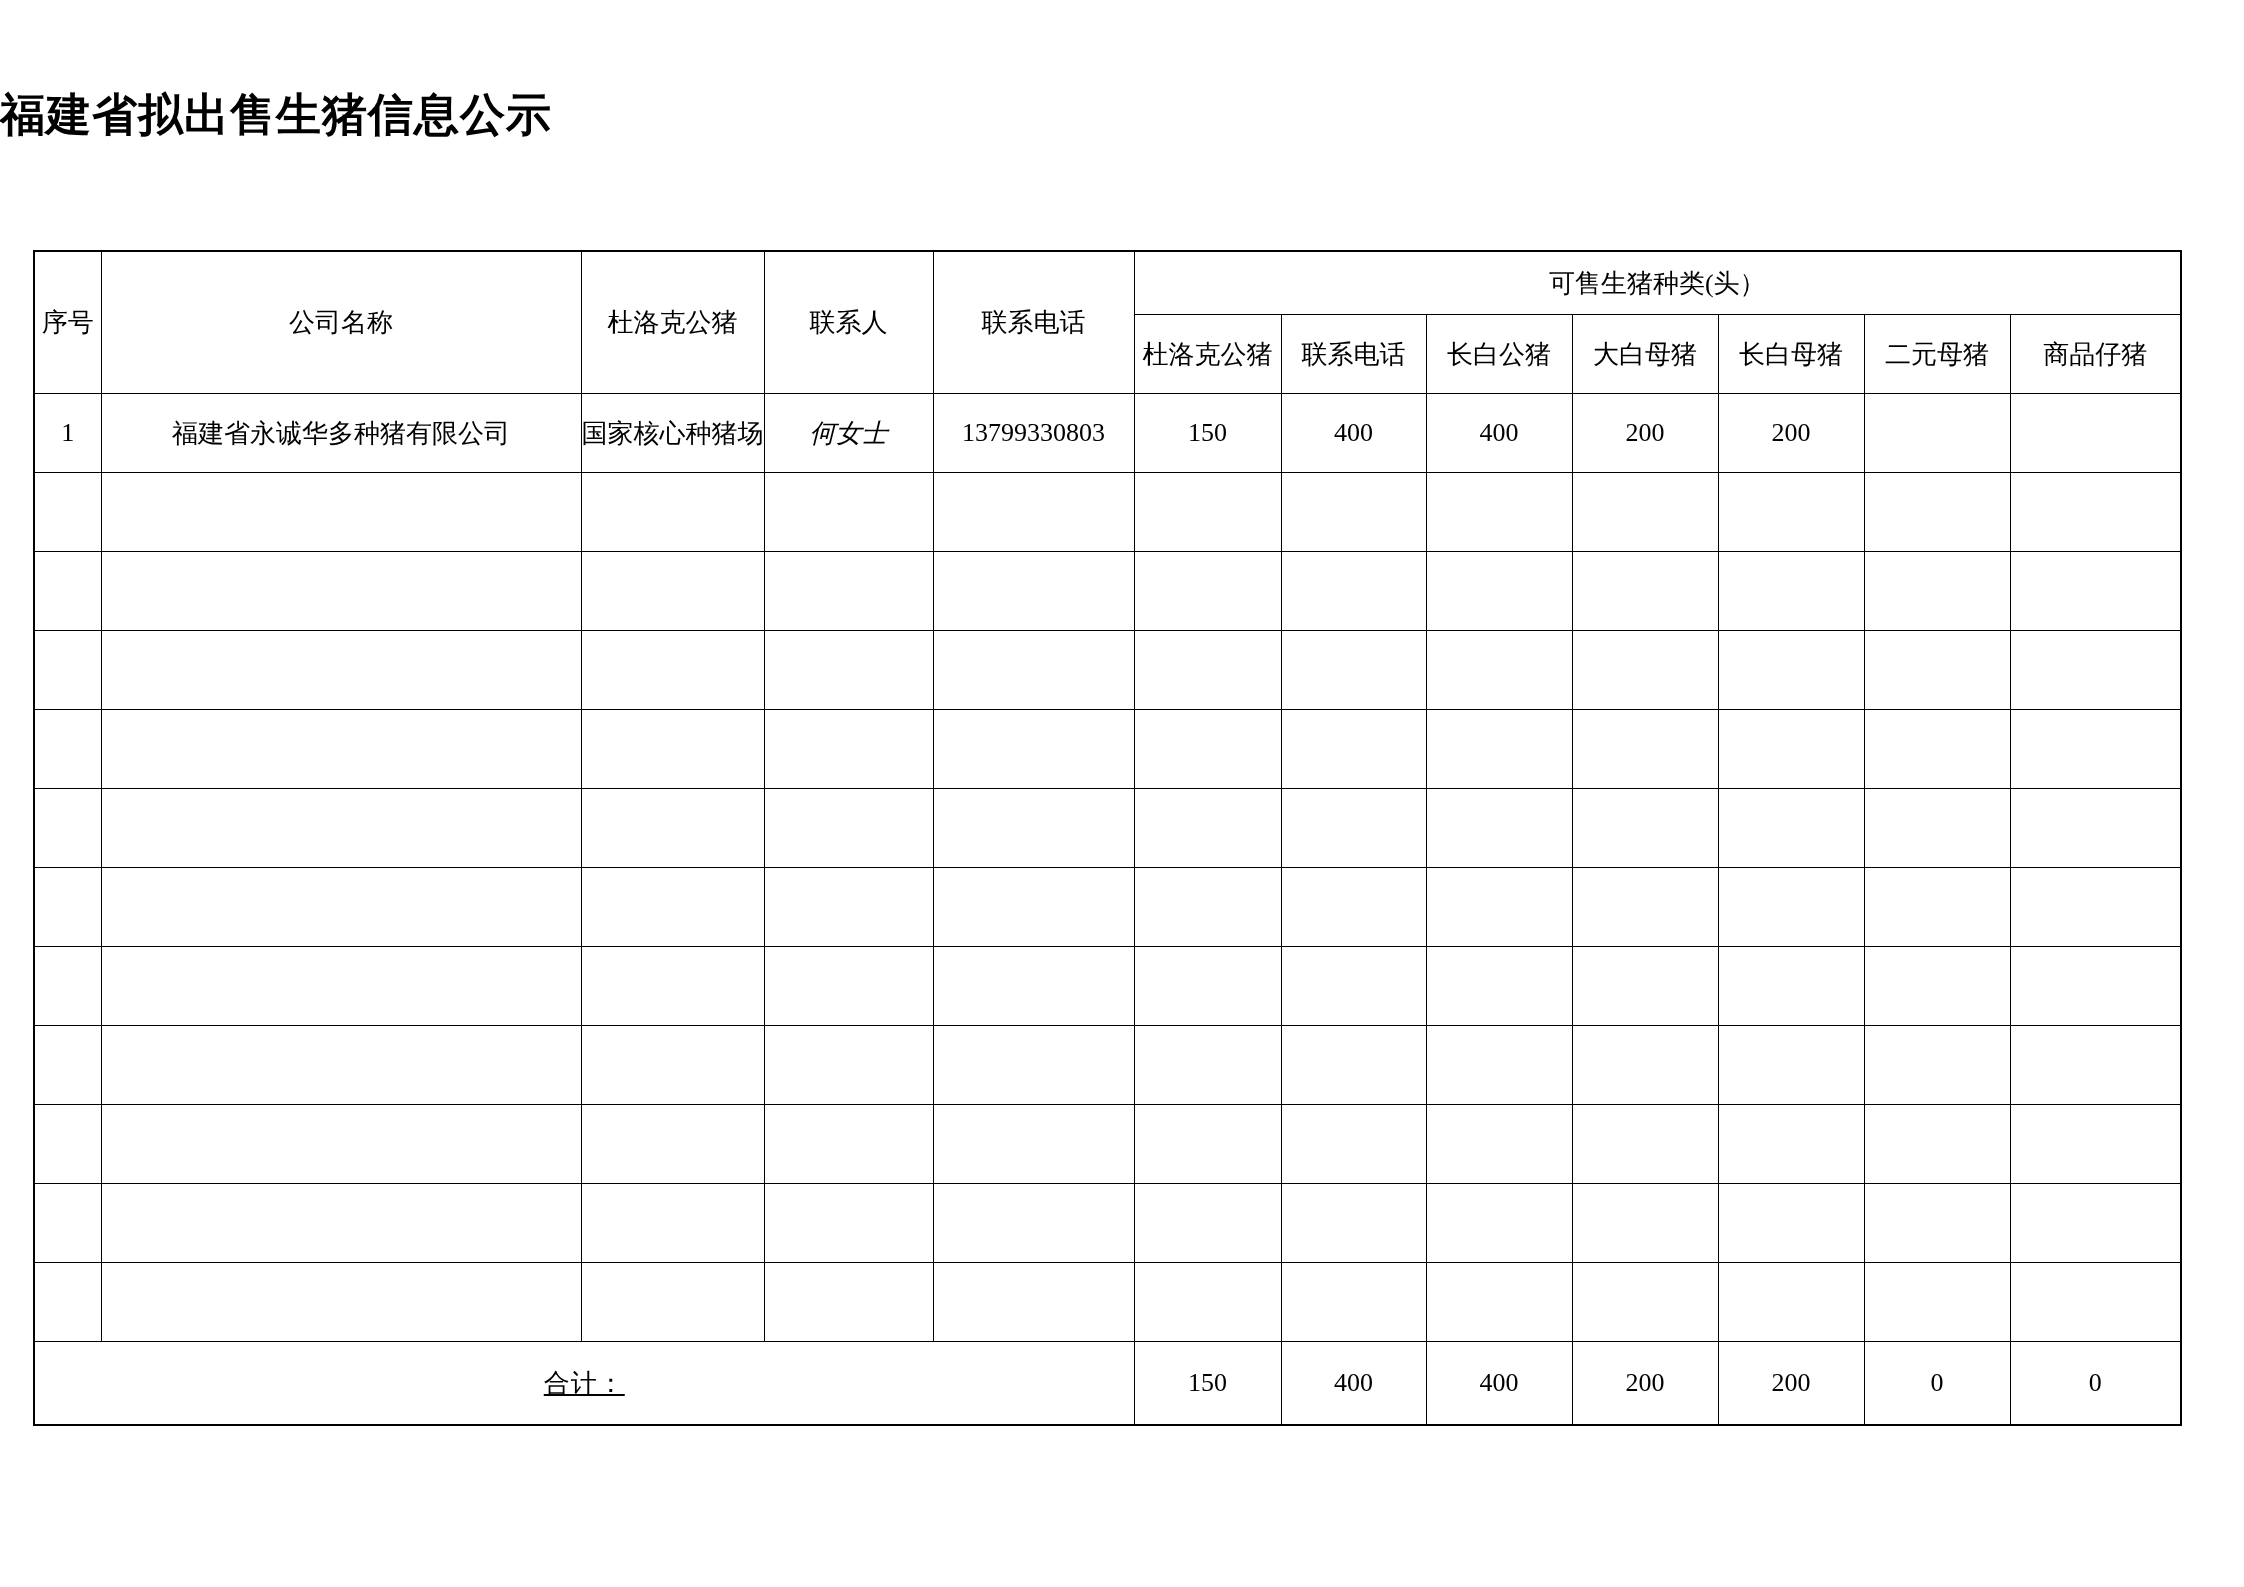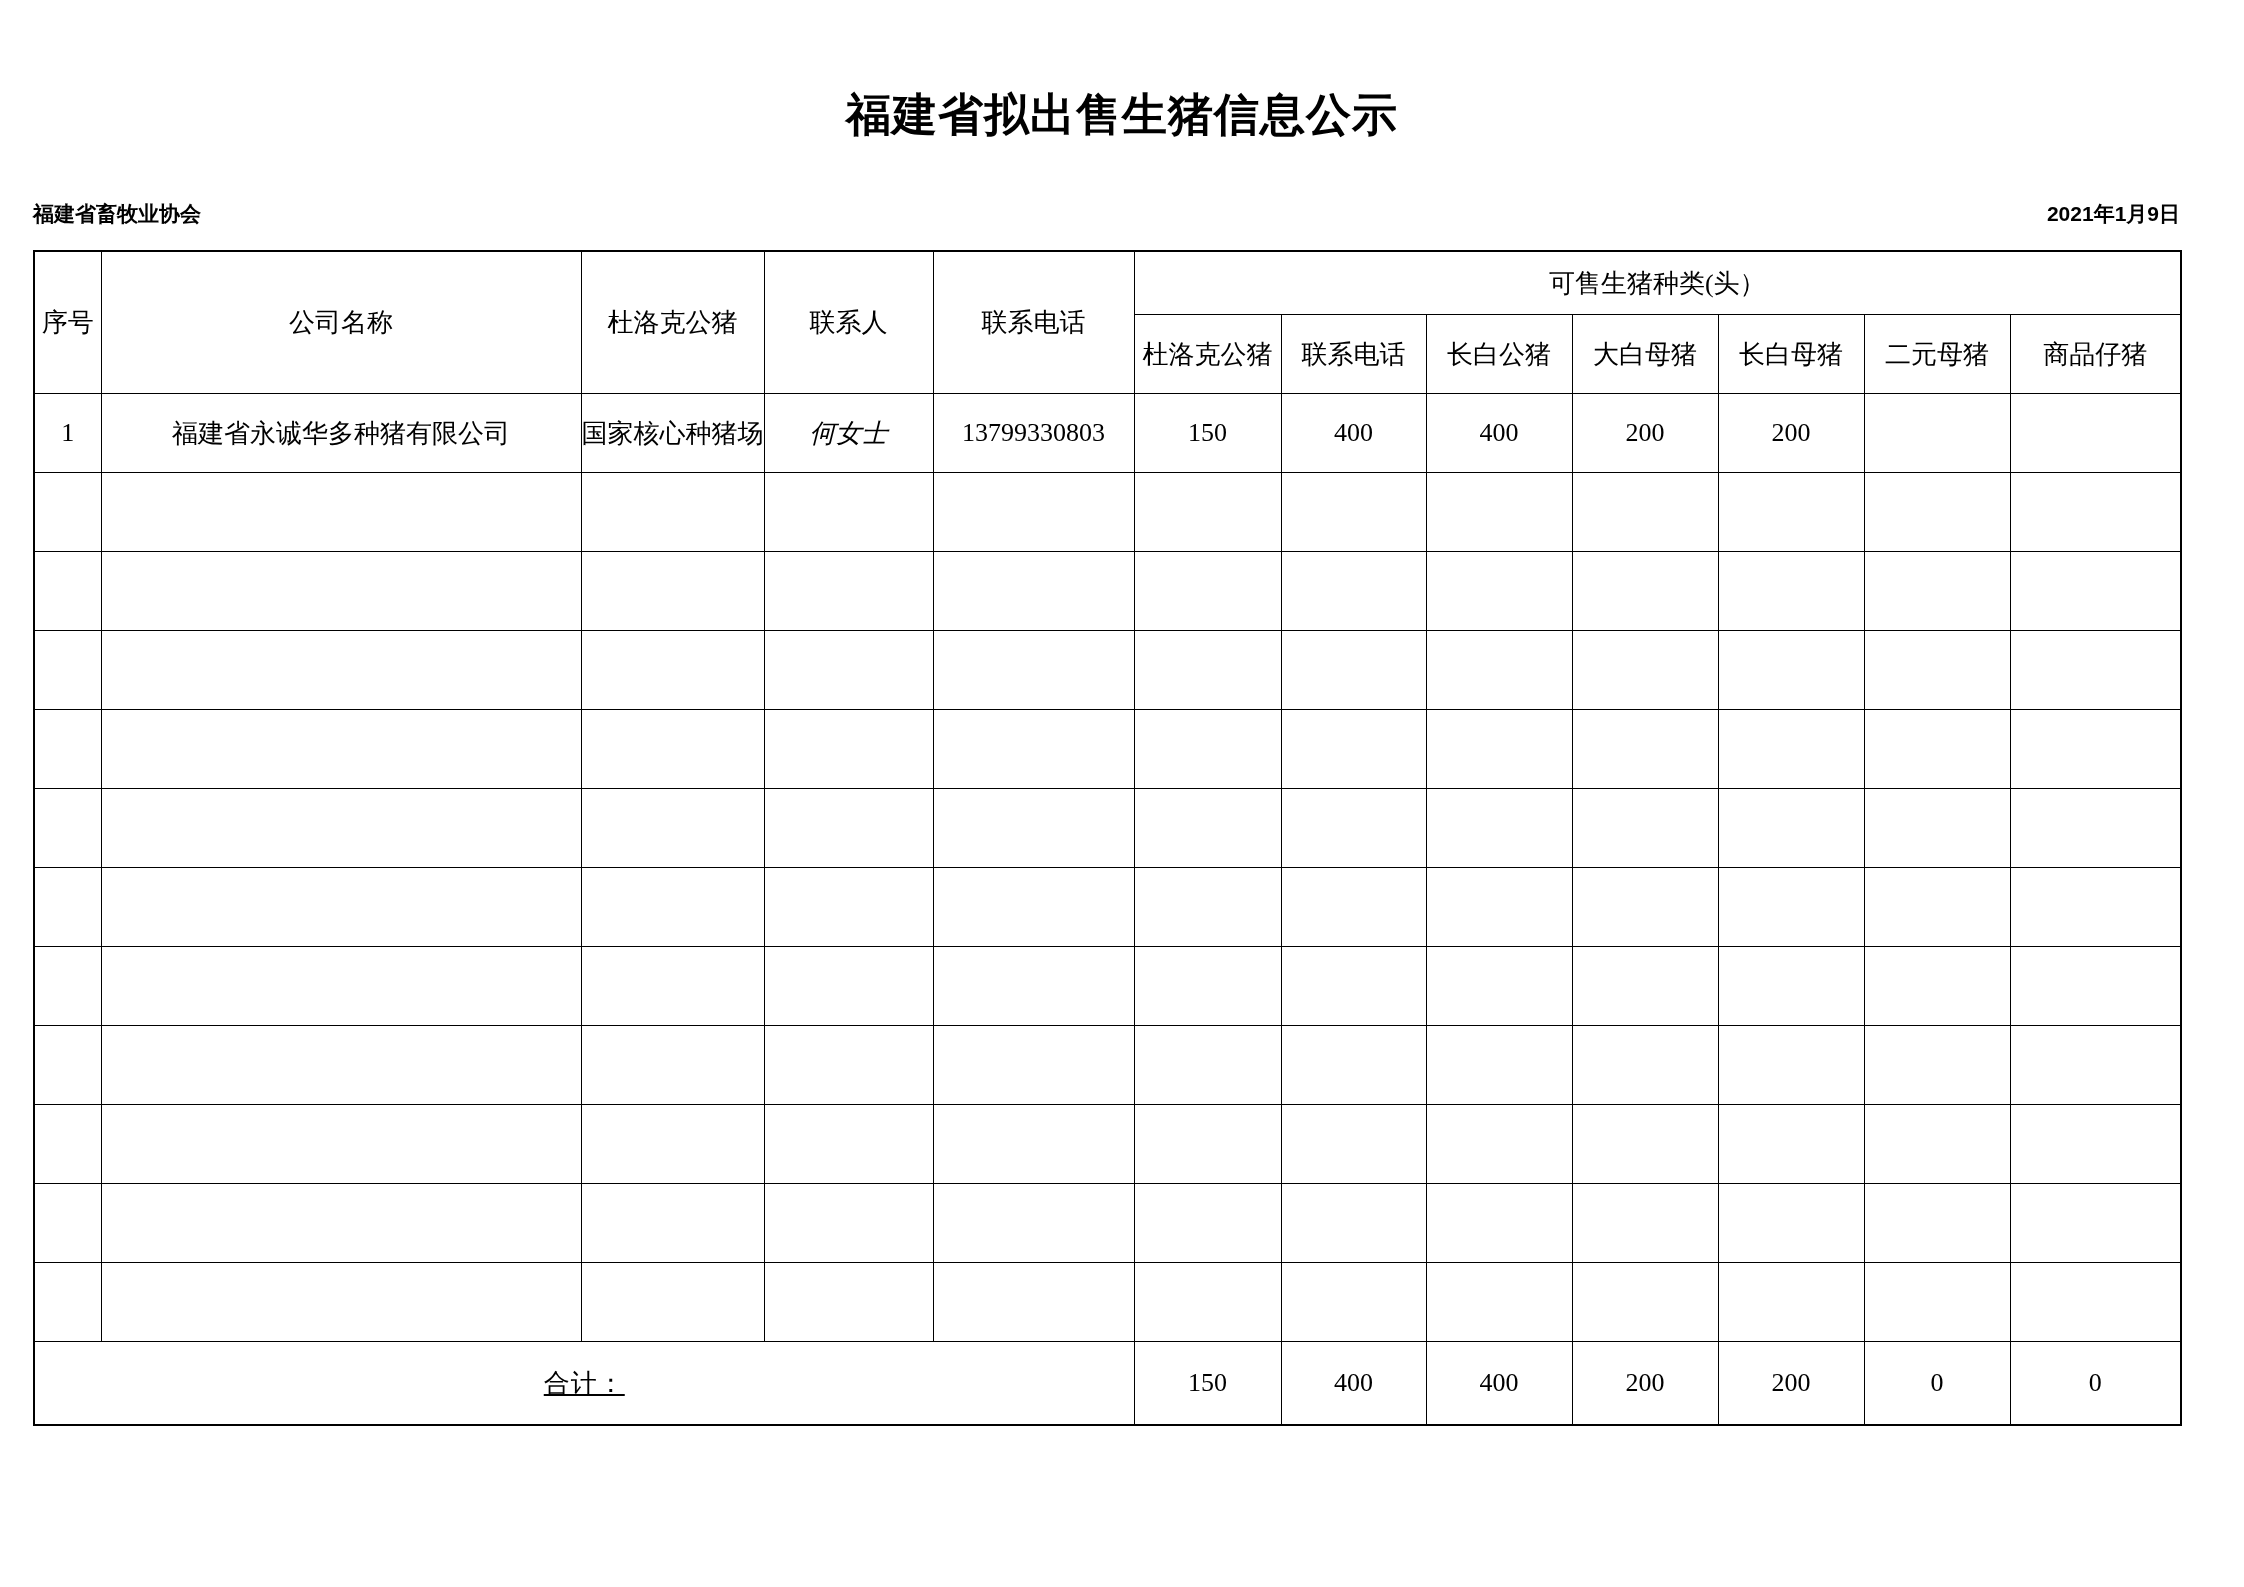--- a/index.html
+++ b/index.html
@@ -21,21 +21,20 @@
     height: 1587px;
     box-sizing: border-box;
   }
 
   
   .doc-title {
     position: absolute;
     left: 0;
     top: 88px;
     width: 2244px;
-    text-align: center;
     font-family: Liberation Serif, serif;
     font-weight: bold;
     font-size: 45px;
     letter-spacing: 1px;
     line-height: 54px;
     white-space: nowrap;
   }
 
   
   .subhead {
@@ -126,24 +125,20 @@
     font-family: "Liberation Sans","DejaVu Sans",sans-serif;
   }
 </style>
 </head>
 <body>
 
 <div class="page">
 
   <div class="doc-title">福建省拟出售生猪信息公示</div>
 
-  <div class="subhead">
-    <span class="org">福建省畜牧业协会</span>
-    <span class="date">2021年1月9日</span>
-  </div>
 
   <div class="tbl-wrap">
     <table class="sheet">
       <colgroup>
         <col style="width:67px">
         <col style="width:480px">
         <col style="width:183px">
         <col style="width:169px">
         <col style="width:201px">
         <col style="width:147px">

